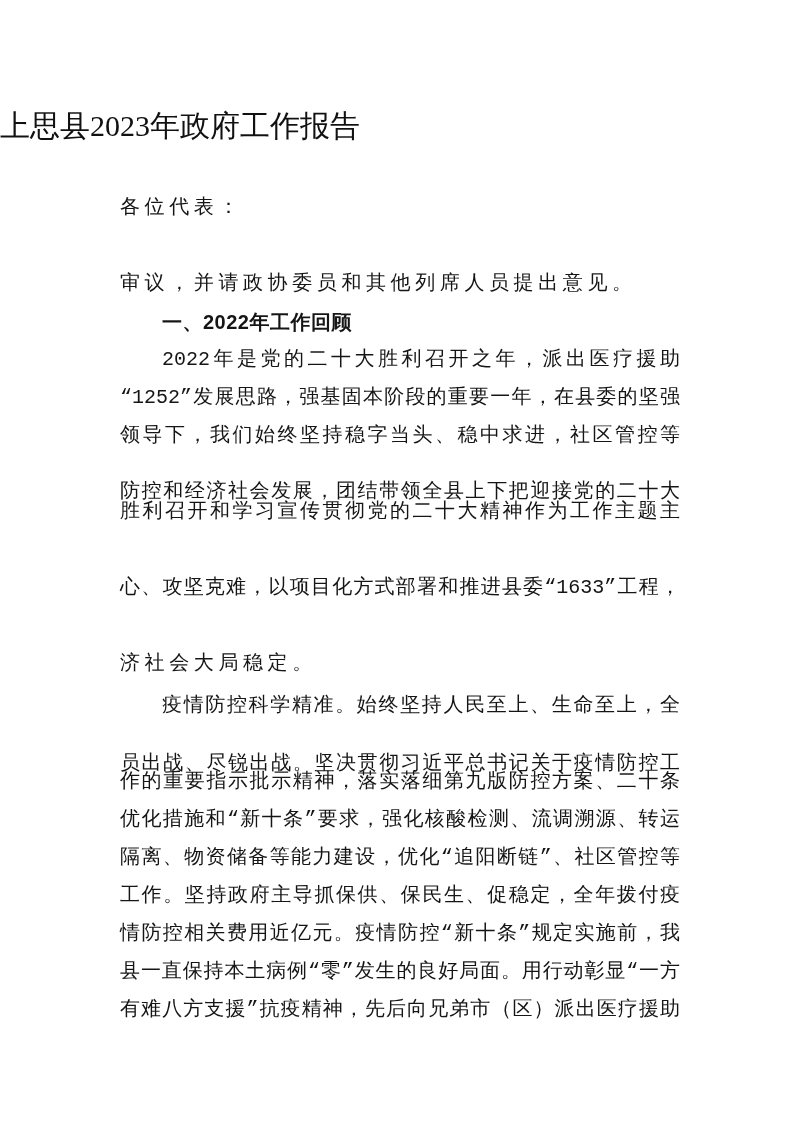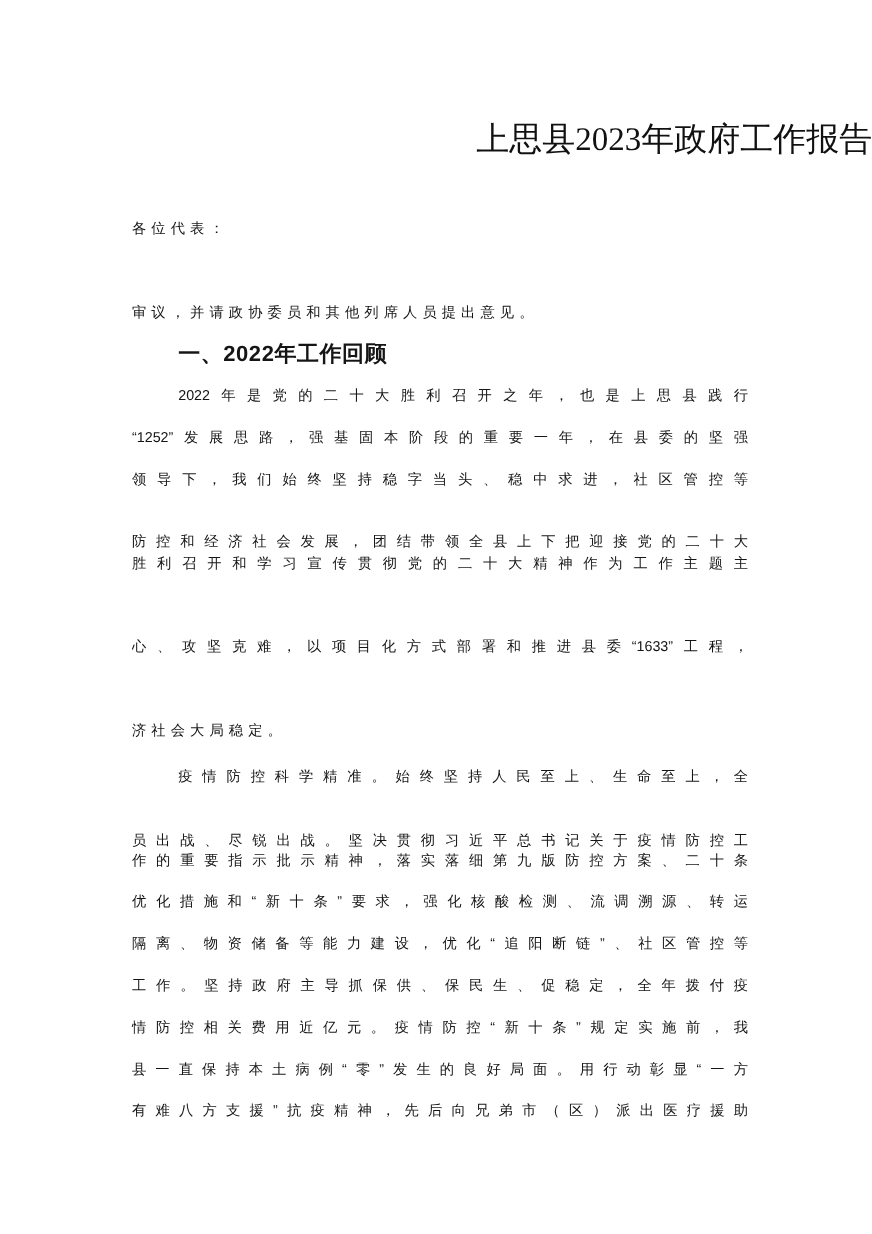--- a/index.html
+++ b/index.html
@@ -1,39 +1,39 @@
 <!DOCTYPE html>
 <html><head>
 <meta charset="utf-8">
 <style>
   html, body { margin: 0; padding: 0; background: #ffffff; }
   body { width: 793px; height: 1122px; position: relative; overflow: hidden;
          font-family: "DejaVu Serif", "Liberation Serif", serif; color: #111; }
   .page { position: absolute; left: 0; top: 0; width: 793px; height: 1122px; background: #fff; }
-  .title { position: absolute; left: 0; width: 793px; top: 106px; text-align: right;
+  .title { position: absolute; left: 0; width: 793px; top: 106px; text-align: left;
            font-size: 30px; letter-spacing: 0px; font-family: "Liberation Serif", "DejaVu Serif", serif; color: #111; }
-  .line { position: absolute; left: 120px; width: 560px; font-size: 13px; white-space: nowrap;
+  .line { position: absolute; left: 120px; width: 560px; font-size: 20px; white-space: nowrap;
           letter-spacing: 4.6px; line-height: 24px; color: #151515;
-          font-family: Liberation Sans, sans-serif; }
+          font-family: Liberation Mono, monospace; }
   .line.just { text-align-last: justify; text-align: justify; letter-spacing: 0; }
   .indent { padding-left: 42px; width: 518px; }
   .heading { font-family: "Liberation Sans", "DejaVu Sans", sans-serif; font-weight: bold; letter-spacing: 0.5px; font-size: 20px; }
 </style>
 </head>
 <body>
 
 <div class="page">
   <div class="title">上思县2023年政府工作报告</div>
 
   <div class="line" style="top:196px">各位代表：</div>
 
   <div class="line" style="top:272px">审议，并请政协委员和其他列席人员提出意见。</div>
   <div class="line indent heading" style="top:310px">一、2022年工作回顾</div>
 
-  <div class="line just indent" style="top:348px">2022年是党的二十大胜利召开之年，也是上思县践行</div>
+  <div class="line just indent" style="top:348px">2022年是党的二十大胜利召开之年，派出医疗援助</div>
   <div class="line just" style="top:386px">“1252”发展思路，强基固本阶段的重要一年，在县委的坚强</div>
   <div class="line just" style="top:424px">领导下，我们始终坚持稳字当头、稳中求进，社区管控等</div>
   <div class="line just" style="top:480px">防控和经济社会发展，团结带领全县上下把迎接党的二十大</div>
   <div class="line just" style="top:500px">胜利召开和学习宣传贯彻党的二十大精神作为工作主题主</div>
   <div class="line just" style="top:576px">心、攻坚克难，以项目化方式部署和推进县委“1633”工程，</div>
   <div class="line" style="top:652px">济社会大局稳定。</div>
 
   <div class="line just indent" style="top:694px">疫情防控科学精准。始终坚持人民至上、生命至上，全</div>
   <div class="line just" style="top:752px">员出战、尽锐出战。坚决贯彻习近平总书记关于疫情防控工</div>
   <div class="line just" style="top:770px">作的重要指示批示精神，落实落细第九版防控方案、二十条</div>

